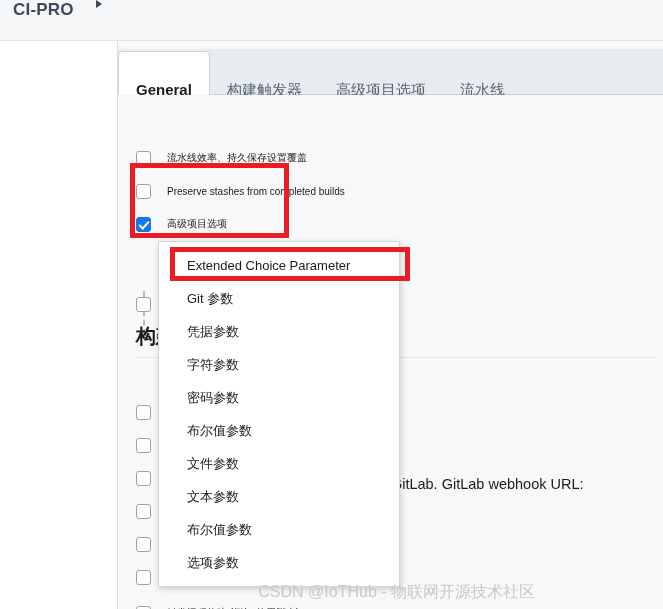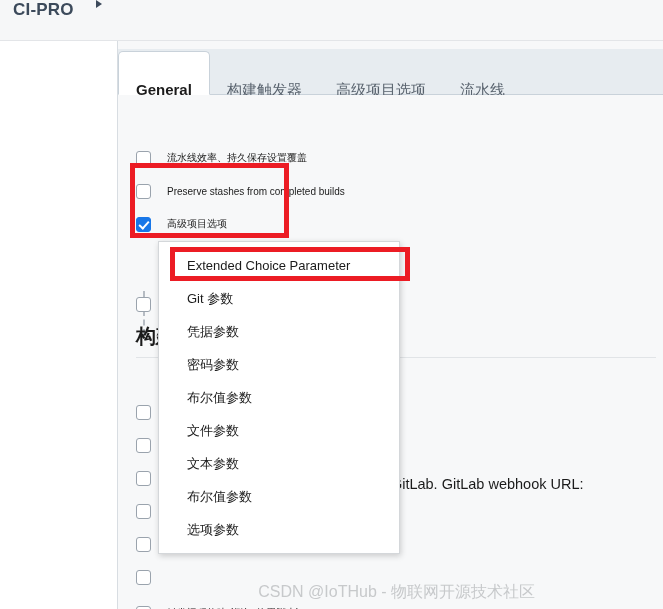--- a/index.html
+++ b/index.html
@@ -260,20 +260,21 @@
       <div class="rowlabel">触发远程构建 (例如,使用脚本)</div>
     </div>
 
   </div>
 </div>
 
 <div id="menu">
   <div class="menuitem">Extended Choice Parameter</div>
   <div class="menuitem">Git 参数</div>
   <div class="menuitem">凭据参数</div>
+  <div class="menuitem">字符参数</div>
   <div class="menuitem">密码参数</div>
   <div class="menuitem">布尔值参数</div>
   <div class="menuitem">文件参数</div>
   <div class="menuitem">文本参数</div>
   <div class="menuitem">布尔值参数</div>
   <div class="menuitem">选项参数</div>
 </div>
 
 <div class="annot" id="annot-param"></div>
 <div class="annot" id="annot-menu"></div>

